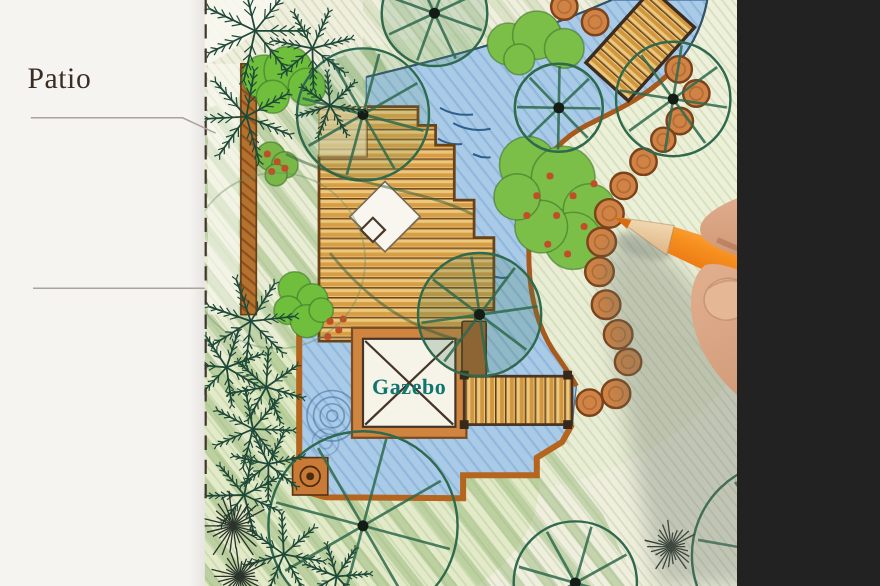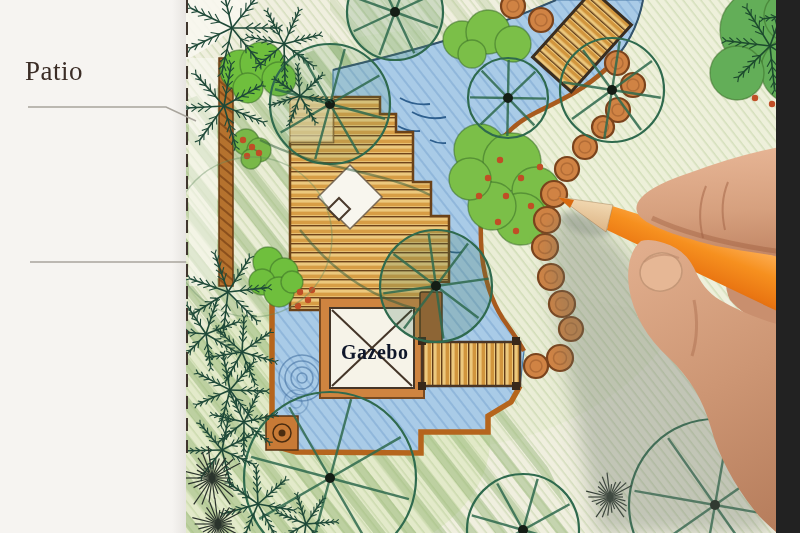--- a/index.html
+++ b/index.html
@@ -1,24 +1,24 @@
 <!DOCTYPE html>
 <html><head>
 <meta charset="utf-8">
 <style>
   html,body{margin:0;padding:0;background:#222;}
-  .stage{position:relative;width:776px;height:533px;overflow:hidden;background:#f6f4f1;
+  .stage{position:relative;width:670px;height:533px;overflow:hidden;background:#f6f4f1;
          font-family:"Liberation Serif", serif;}
   .stage svg{position:absolute;left:0;top:0;}
   .plan-label{position:absolute;color:#3b2d26;letter-spacing:0.5px;line-height:1.1;
               font-family:"Liberation Serif", serif;}
   .label-patio{left:25px;top:57px;font-size:27px;}
   .label-wall-fountain{left:25px;top:209px;font-size:26px;}
-  .label-gazebo{left:331px;top:341px;width:82px;font-size:20px;
-                font-weight:bold;color:#0f172a;padding-left:10px;}
+  .label-gazebo{left:331px;top:341px;width:82px;text-align:center;font-size:20px;
+                font-weight:bold;color:#0f766e;}
 </style>
 </head>
 <body>
 
 <div class="stage">
 <svg width="800" height="533" viewBox="0 0 800 533">
   <defs>
     <pattern id="deckH" width="10" height="9" patternUnits="userSpaceOnUse">
       <rect width="10" height="9" fill="#ecc87d"></rect>
           <rect width="10" height="1.4" fill="#6e431a"></rect>

